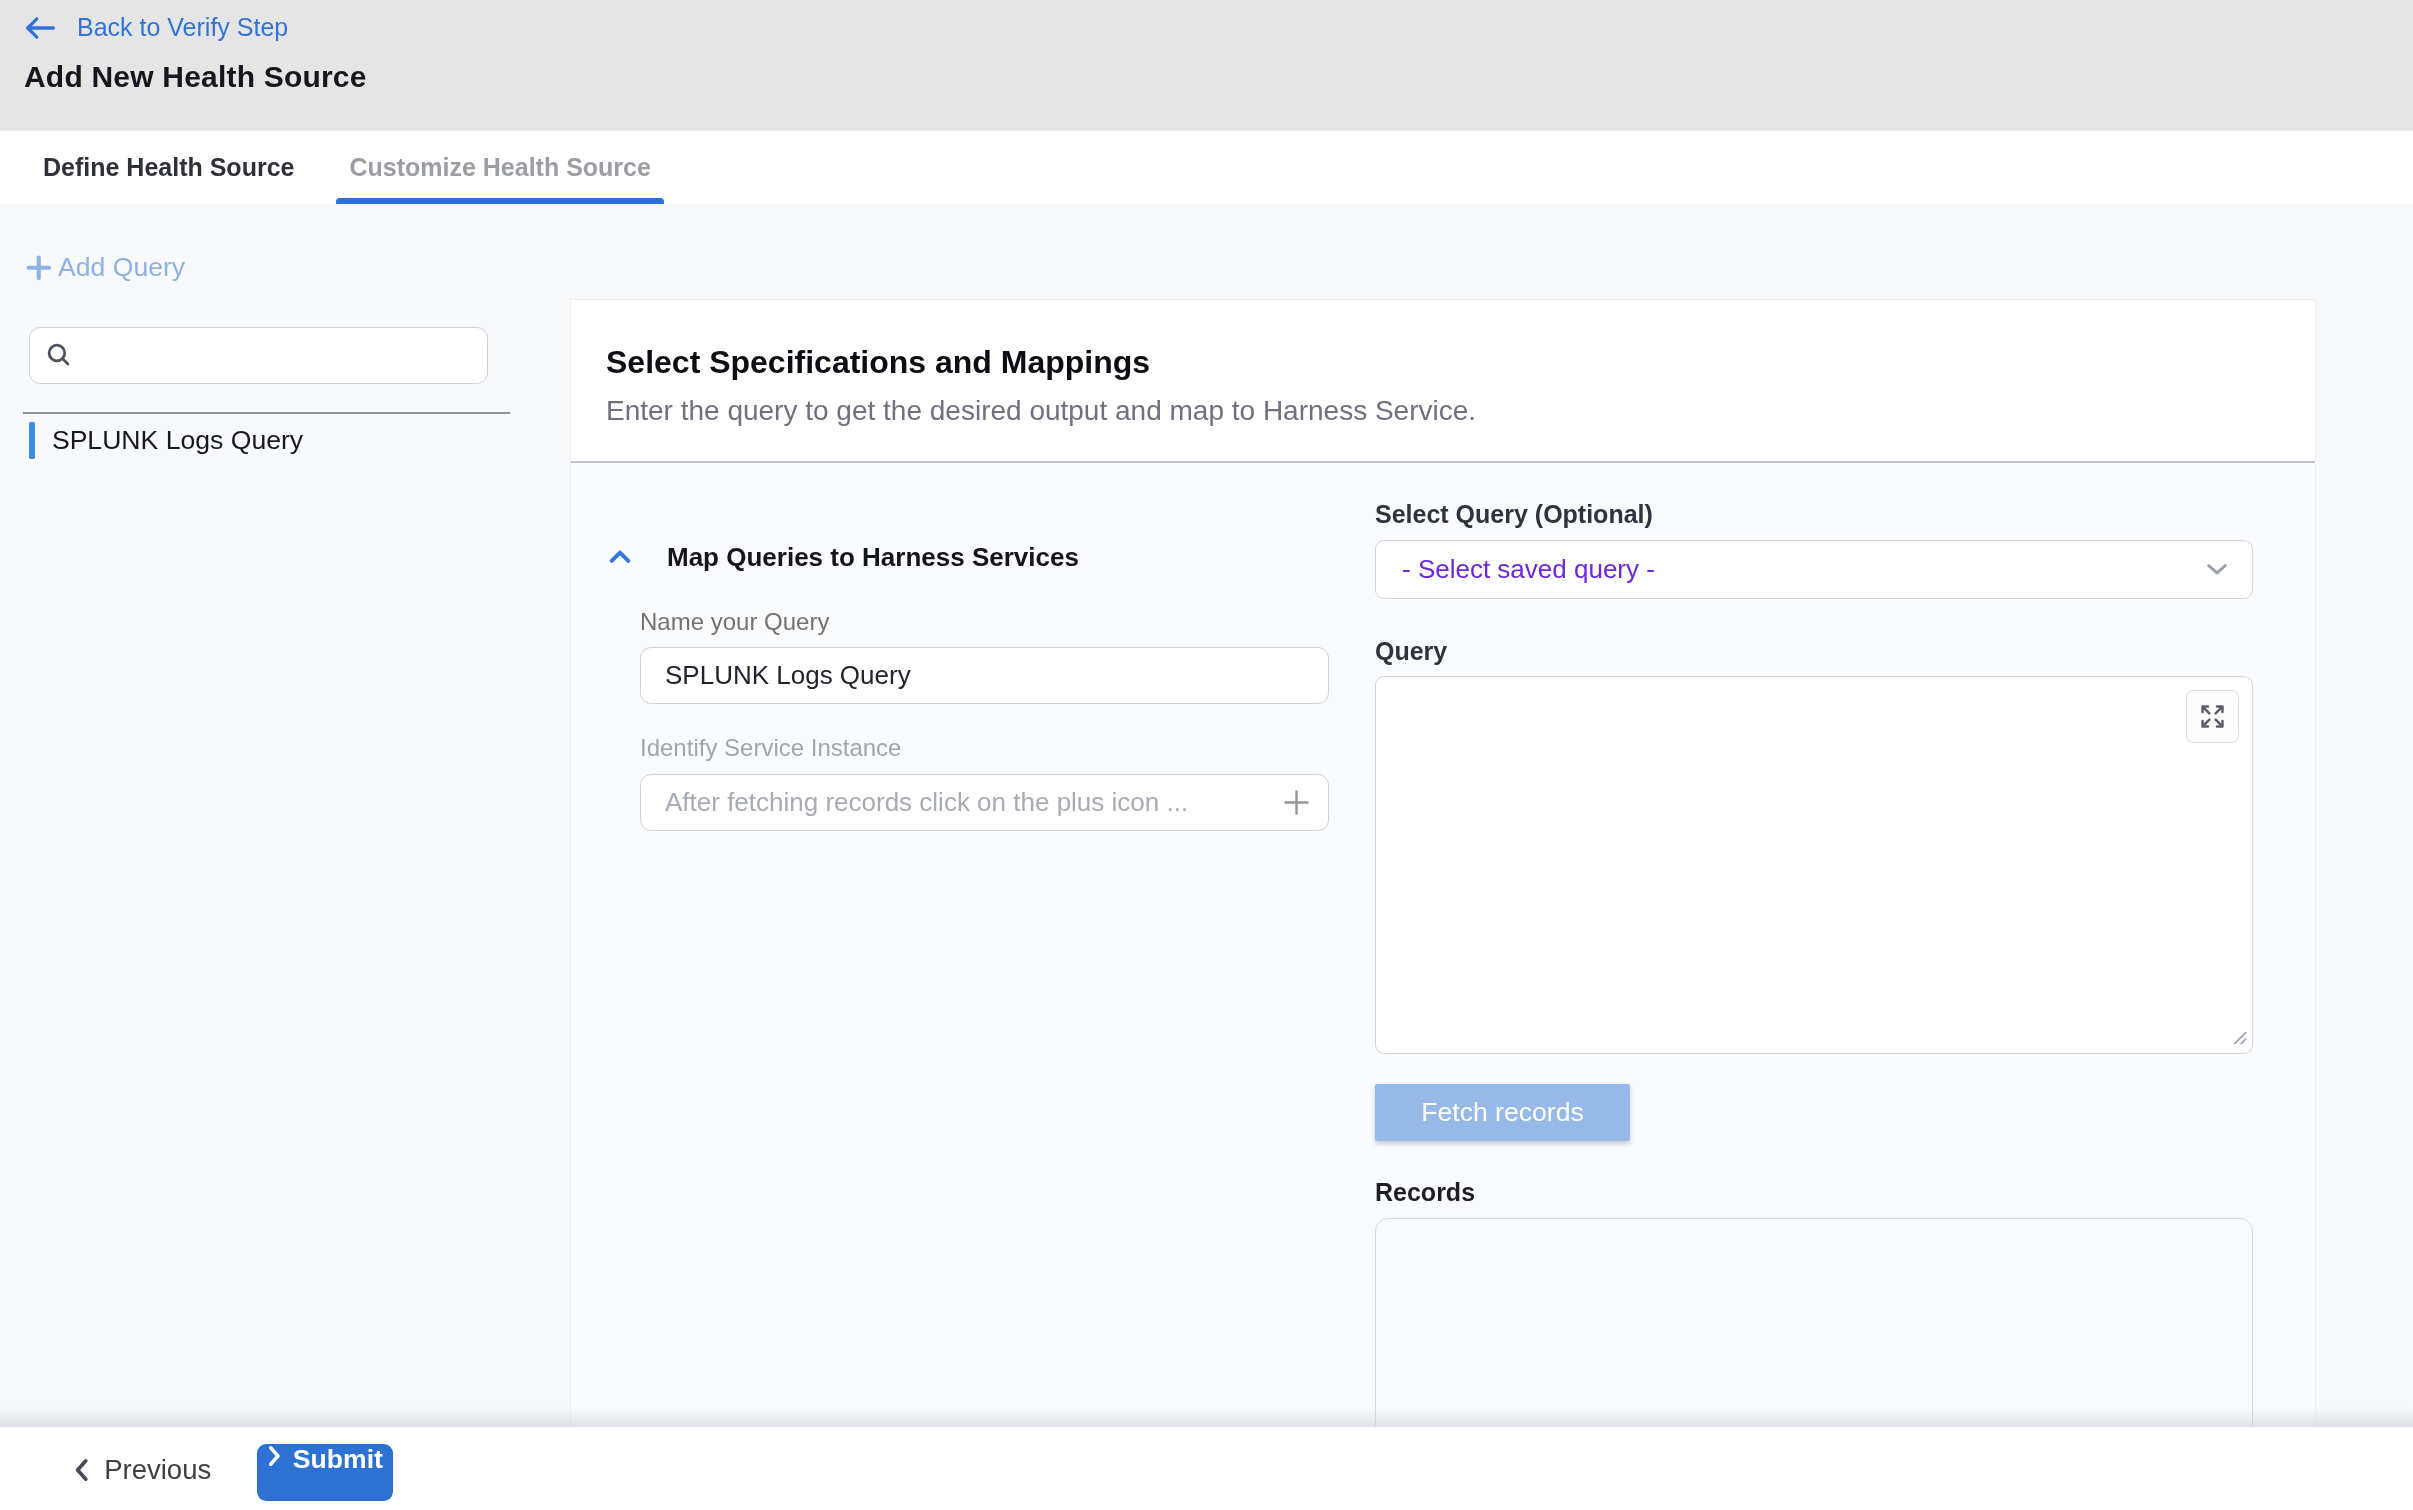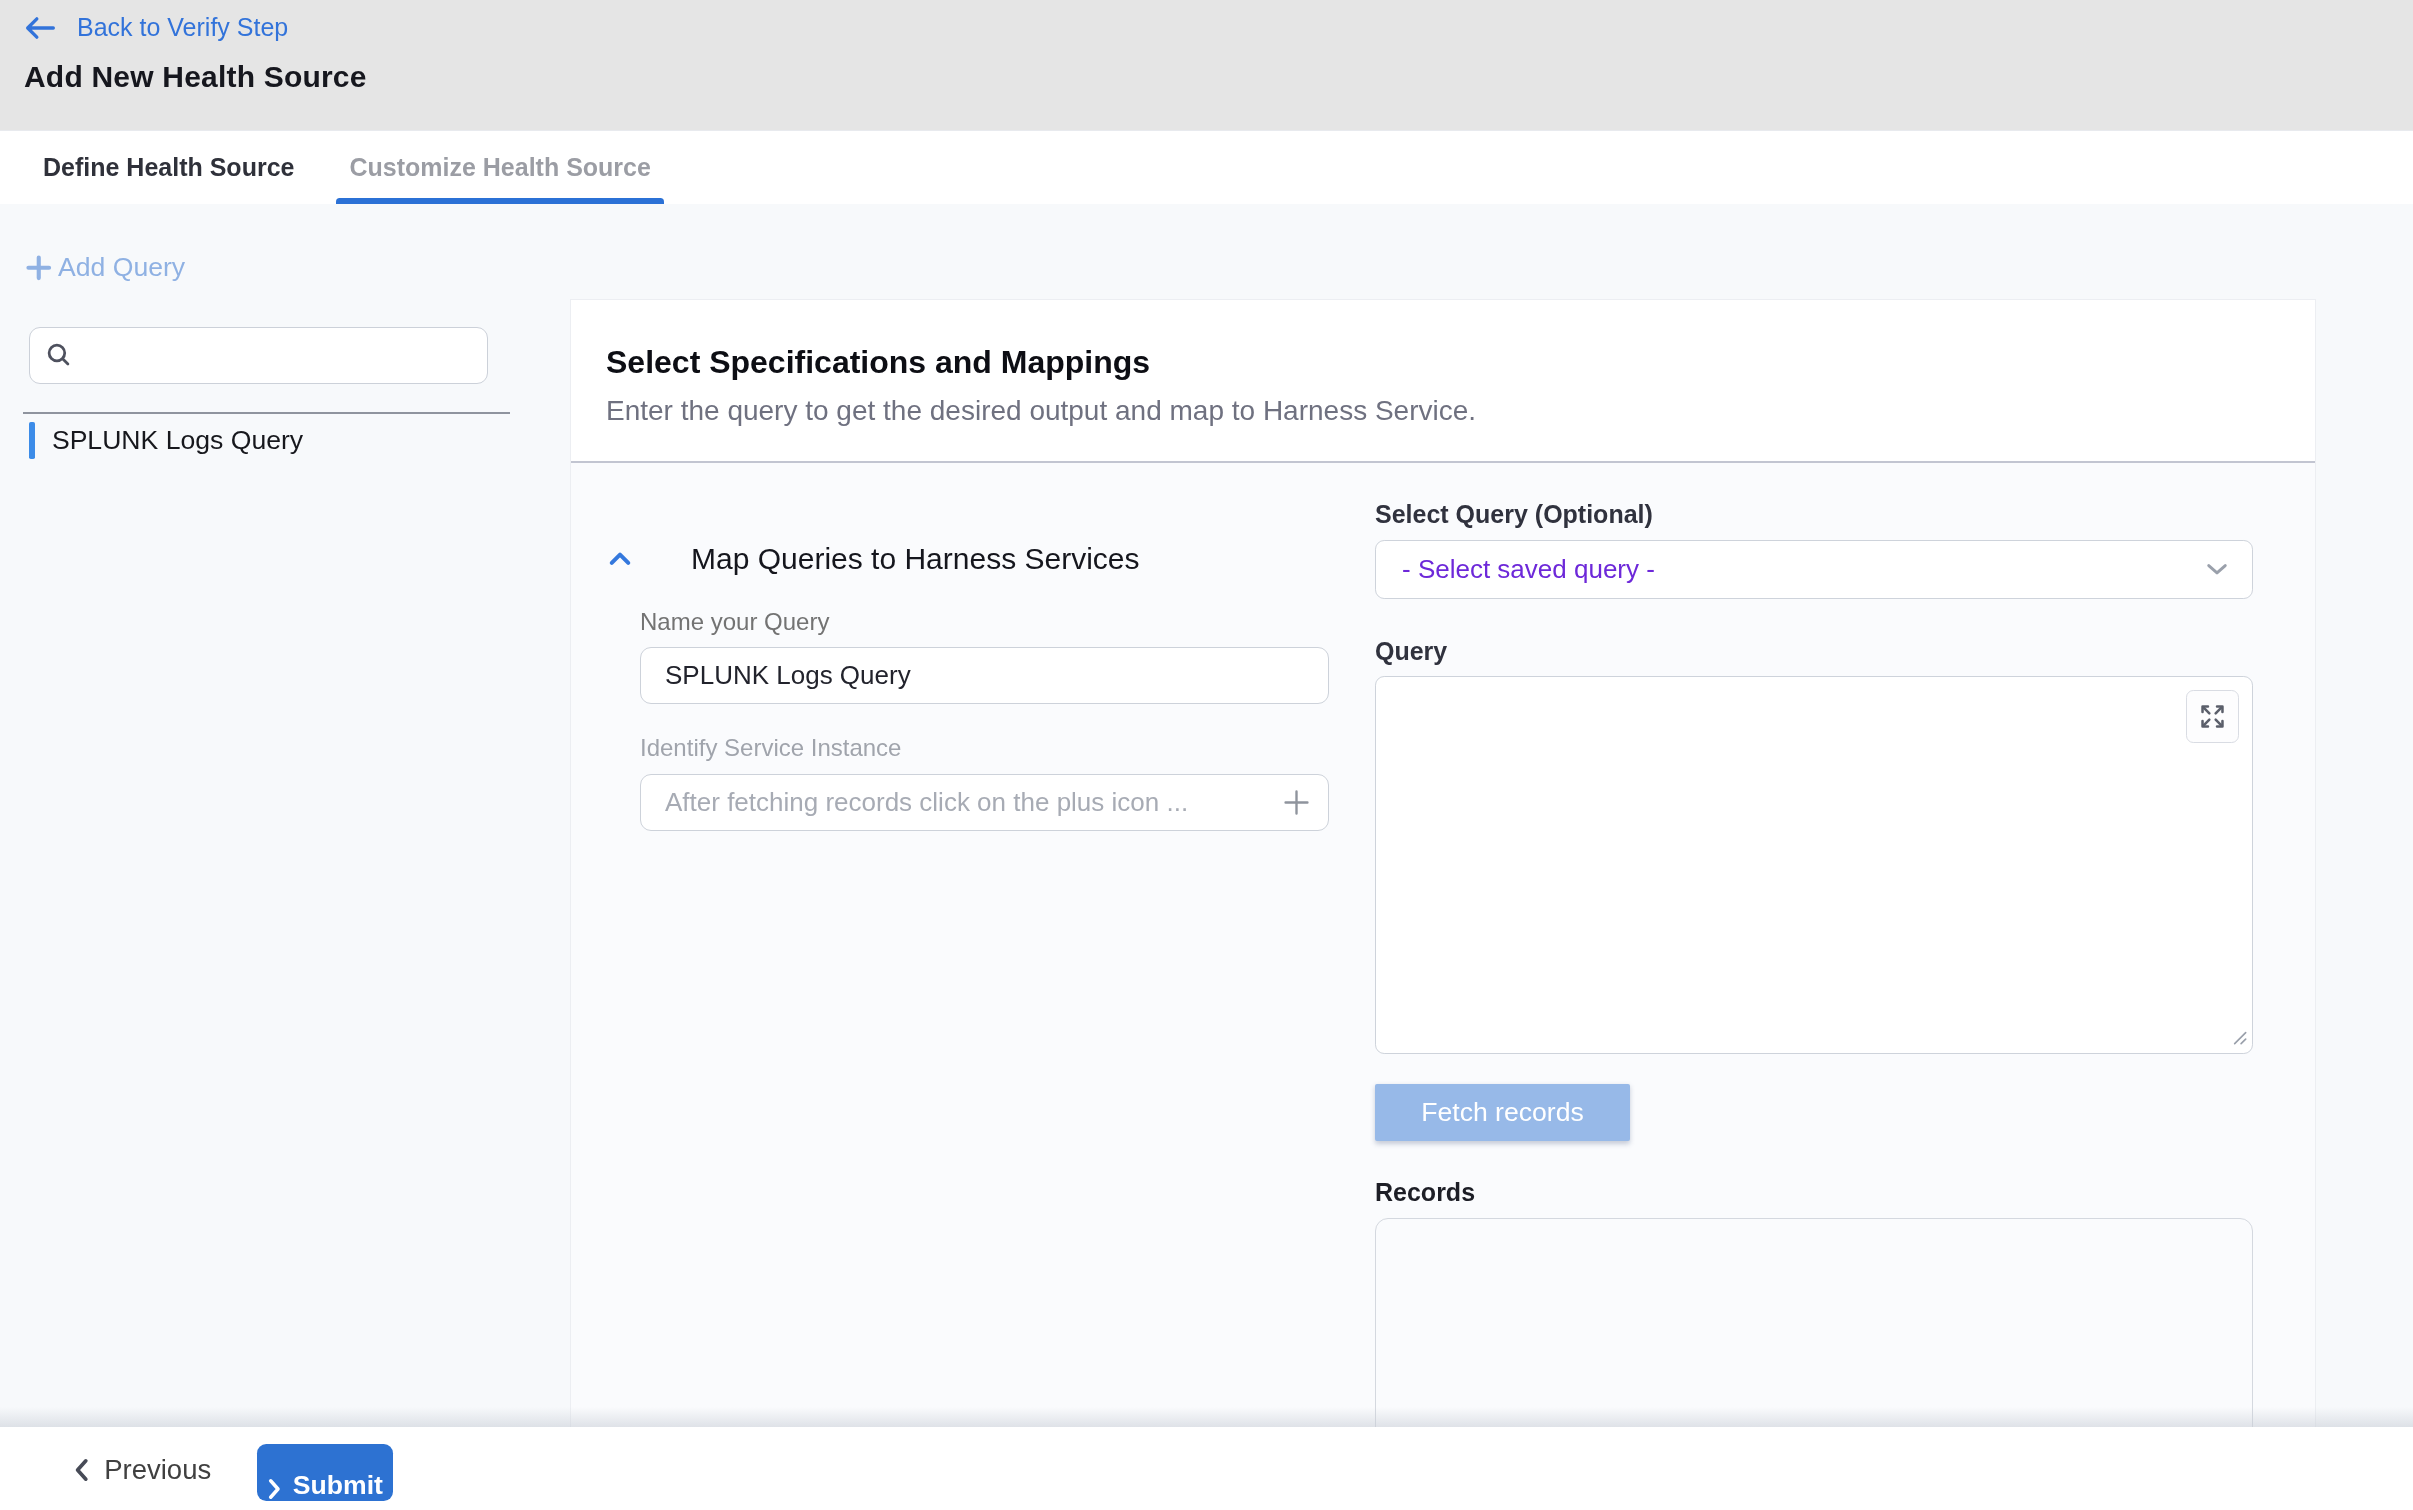--- a/index.html
+++ b/index.html
@@ -96,21 +96,21 @@
     font-size:28px; color:#6f7180;
   }
   .panel-divider { height:1.8px; background:#c2c5d1; }
   .panel-body { position:relative; height:966px; background:#fafbfd; }
 
   
   .collapse-row {
     position:absolute; top:79px; left:37px;
     display:flex; align-items:center; gap:35px; cursor:pointer;
   }
-  .collapse-title { font-size:30px; font-weight:400; color:#15161d;margin-left:24px; }
+  .collapse-title { font-size:26px; font-weight:700; color:#15161d; }
   .field-label { position:absolute; font-size:24px; color:#737373; }
   .field-label.disabled { color:#a0a4ac; }
   .text-input {
     position:absolute; left:69px; width:689px; height:57px;
     background:#fff; border:1.8px solid #cdd2da; border-radius:11px;
     font-size:26px; font-family:"Liberation Sans", sans-serif; color:#22232c;
     padding:0 24px; outline:none;
   }
   .text-input::placeholder { color:#a7abb4; }
   .input-wrap { position:absolute; left:69px; width:689px; height:57px; }
@@ -153,21 +153,21 @@
   
   .footer { position:absolute; top:1428px; left:0; width:2413px; height:82px; background:#fff; }
   .prev-btn {
     position:absolute; left:73px; top:26px;
     display:flex; align-items:center; gap:14.7px;
     color:#404040; font-size:27.5px; font-weight:500; cursor:pointer;
   }
   .submit-btn {
     position:absolute; left:257px; top:15.6px; width:136px; height:57px;
     background:#2d72d2; border:none; border-radius:9.2px;
-    display:flex; align-items:flex-end; justify-content:center; gap:11px;
+    display:flex; align-items:flex-start; justify-content:center; gap:11px;
     color:#fff; font-size:26.6px; font-weight:600; font-family:"Liberation Sans", sans-serif;
     cursor:pointer;
   }
 </style>
 </head>
 <body>
 
 <div class="header">
   <div class="back-link">
     <span style="display:flex;">

